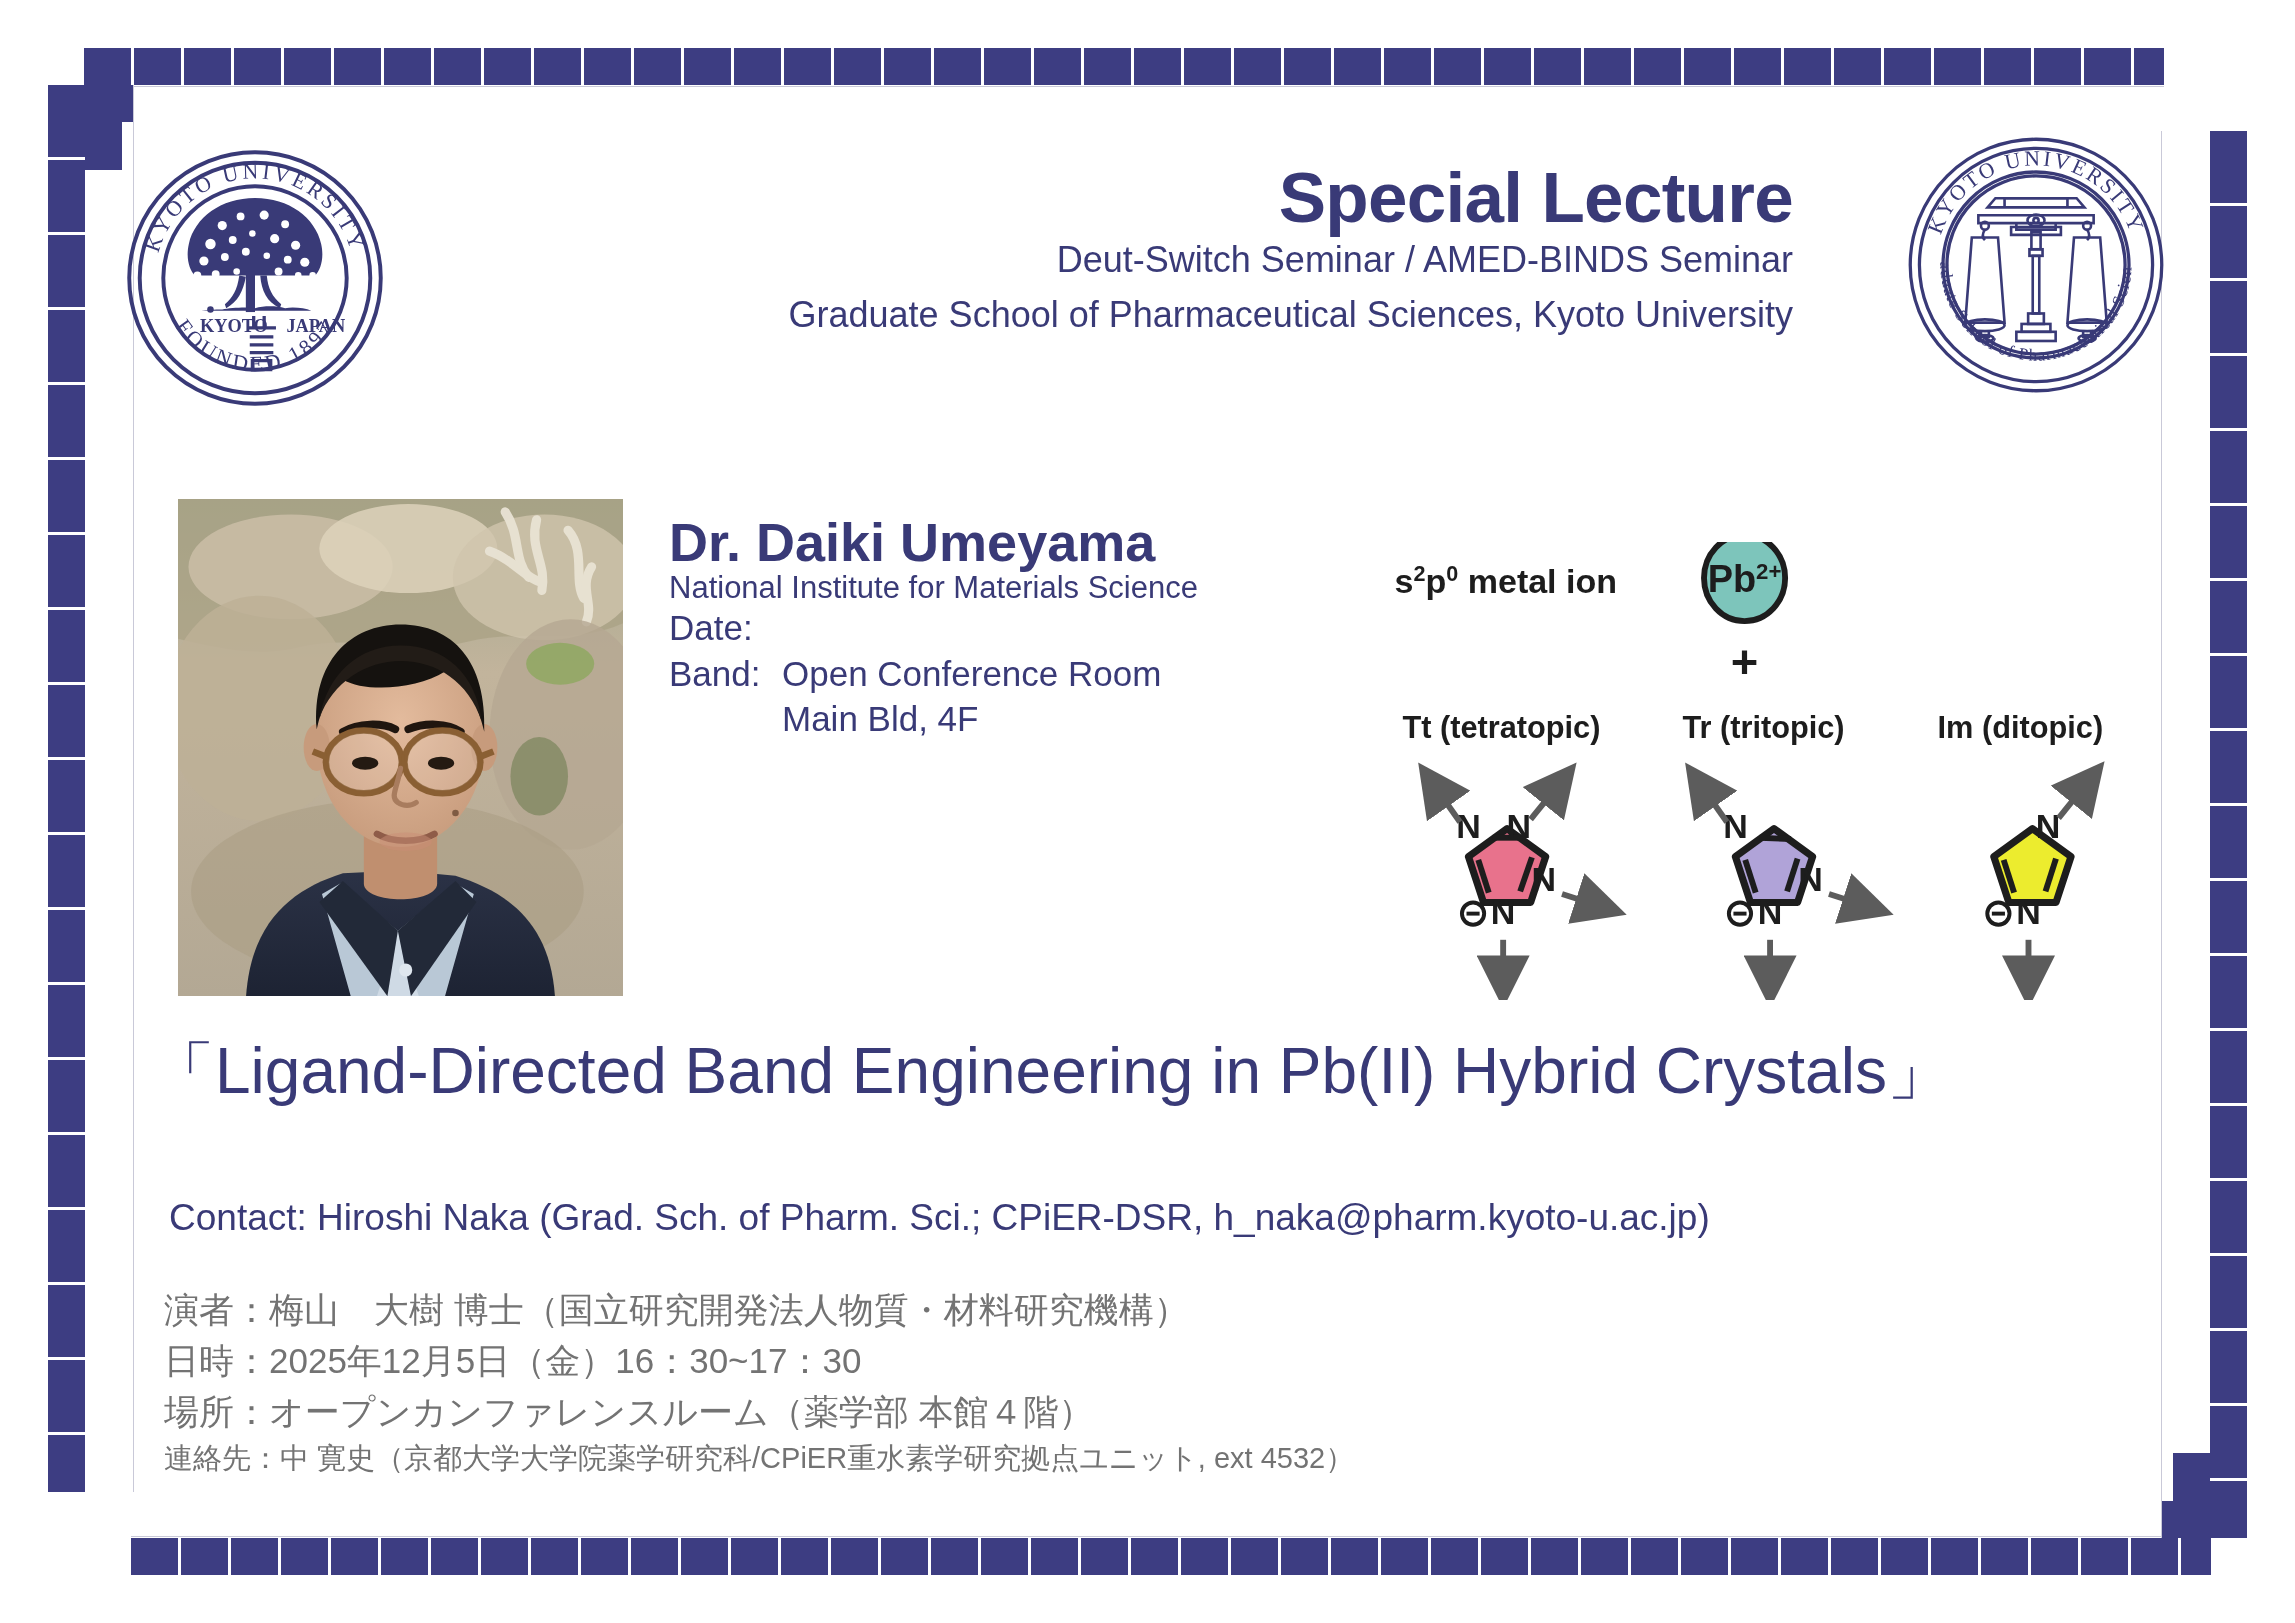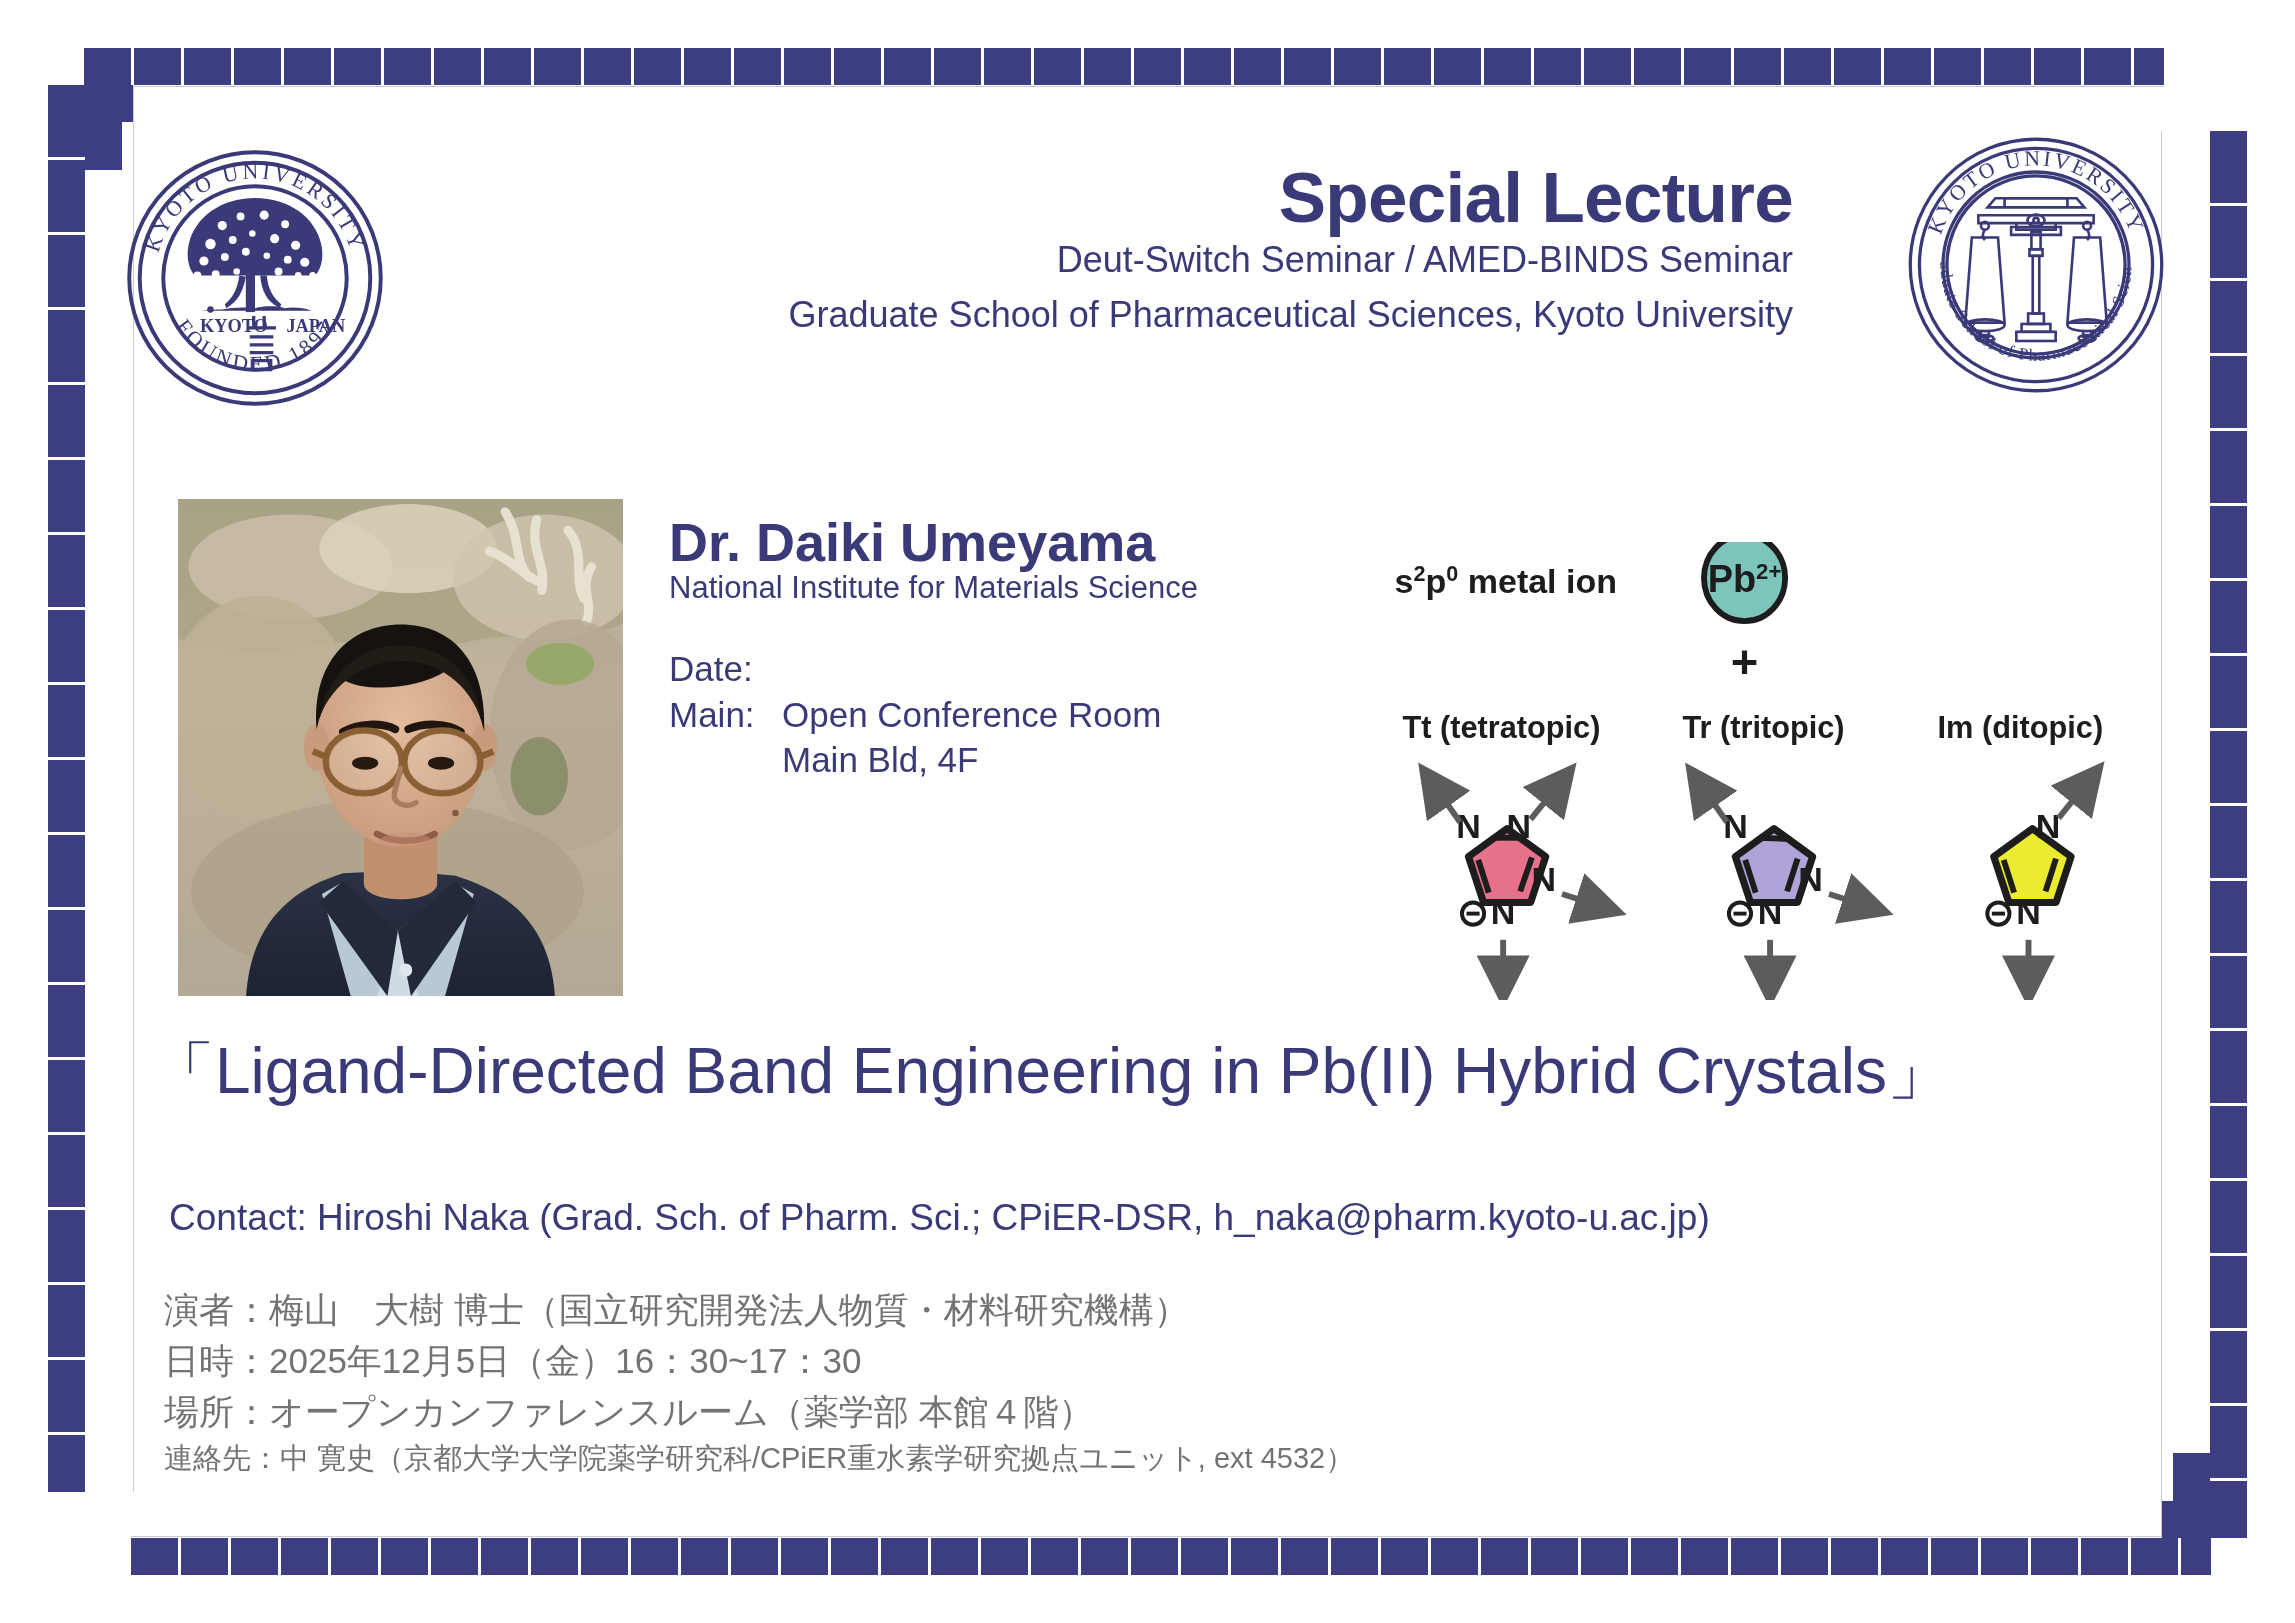--- a/index.html
+++ b/index.html
@@ -60,21 +60,21 @@
     position:absolute;left:178px;top:499px;width:445px;height:497px;
     overflow:hidden;background:#b9ab97;
   }
   .portrait svg{display:block;width:100%;height:100%;}
 
   
   .speaker{position:absolute;left:669px;top:514px;width:785px;}
   .sp-name{font-size:54px;font-weight:bold;line-height:1.05;}
   .sp-role{font-size:31px;font-weight:bold;margin-top:15.7px;line-height:1.12;}
   .sp-aff{font-size:31px;line-height:1.12;}
-  .meta{margin-top:41px;font-size:35px;line-height:1.30;}
+  .meta{font-size:35px;line-height:1.30;}
   .meta-row{display:flex;}
   .meta-k{width:113px;flex:none;}
   .meta-v{flex:1;}
   .meta-cont{margin-left:113px;}
 
   
   .chem{position:absolute;left:1388px;top:542px;width:772px;height:458px;}
   .chem svg{display:block;width:100%;height:100%;}
 
   
@@ -312,21 +312,21 @@
 
 <div class="speaker">
   <div class="sp-name">Dr. Daiki Umeyama</div>
   <div class="sp-aff">National Institute for Materials Science</div>
 
   <div class="meta">
     <div class="meta-row">
       <span class="meta-k">Date:</span>
     </div>
     <div class="meta-row">
-      <span class="meta-k">Main:</span>
+      <span class="meta-k">Band:</span>
       <span class="meta-v">Open Conference Room</span>
     </div>
     <div class="meta-cont">Main Bld, 4F</div>
   </div>
 </div>
 
 <div class="chem">
 <svg viewBox="0 0 1180 700">
   <defs>
     <marker id="ah" markerWidth="9" markerHeight="9" refX="4" refY="4.5" orient="auto">

